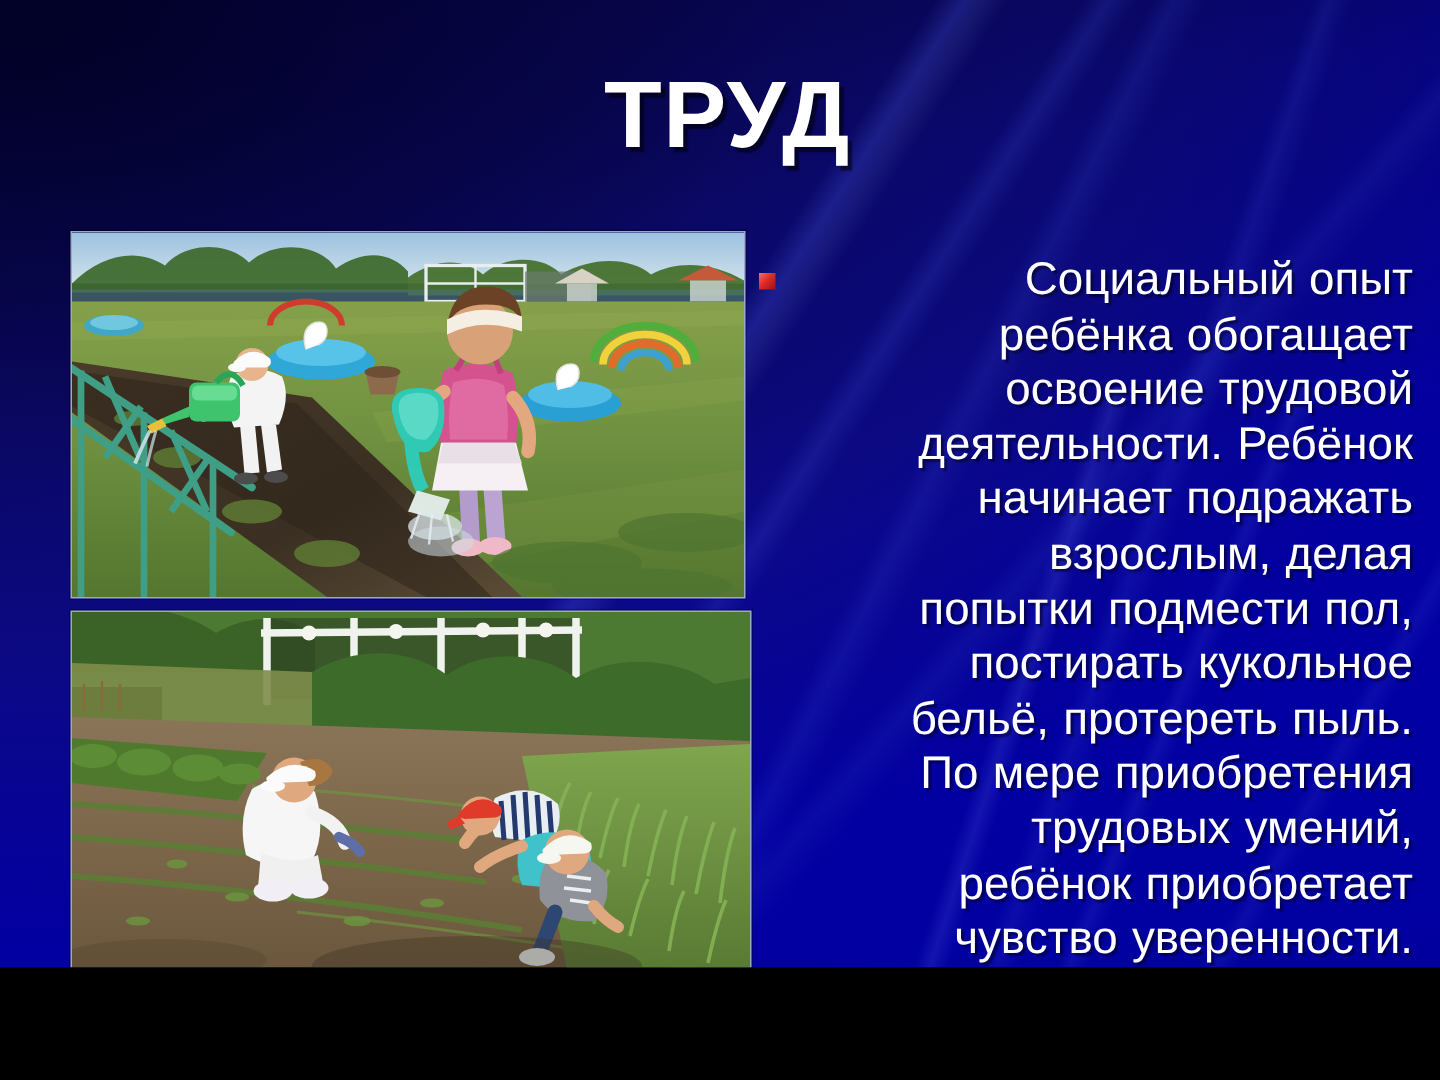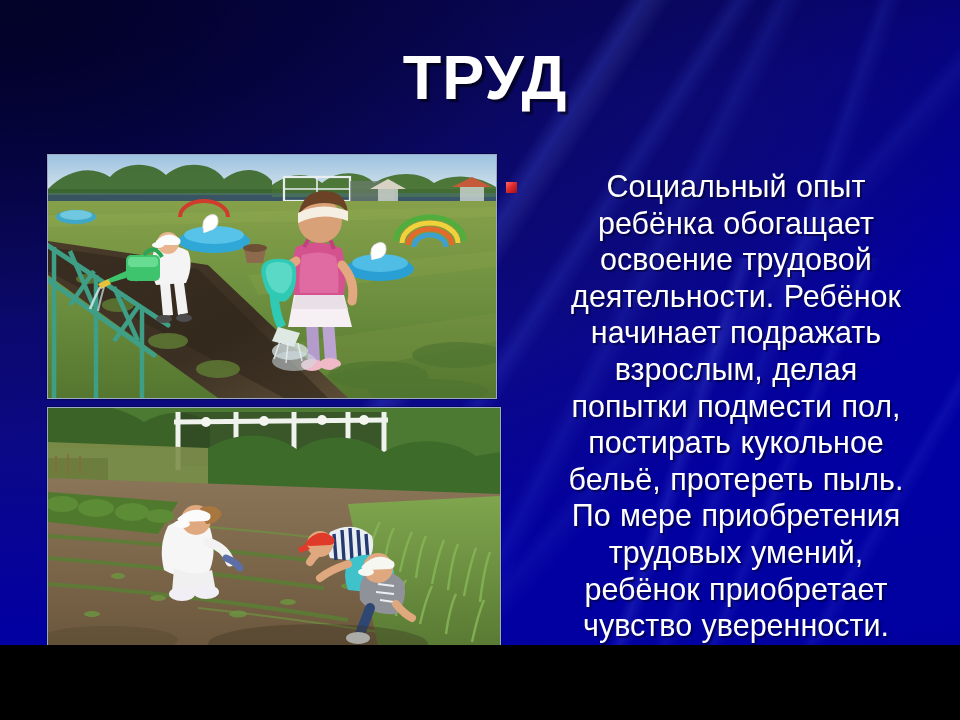--- a/index.html
+++ b/index.html
@@ -98,21 +98,21 @@
     height: 11px;
     background: linear-gradient(135deg, #ff6b6b 0%, #e02a2a 45%, #9c0f1a 100%);
   }
   .body-text {
     margin-left: 24px;
     color: #ffffff;
     font-size: 30.5px;
     line-height: 36.6px;
     font-weight: normal;
     text-shadow: 2px 2px 1px rgba(0,0,0,0.45);
-    text-align: center;
+    text-align: right;
     word-spacing: 1px;
   }
 </style>
 </head>
 <body>
 
 <div id="slide">
 
   <div class="bg-base"></div>
   <div class="bg-base2"></div>

